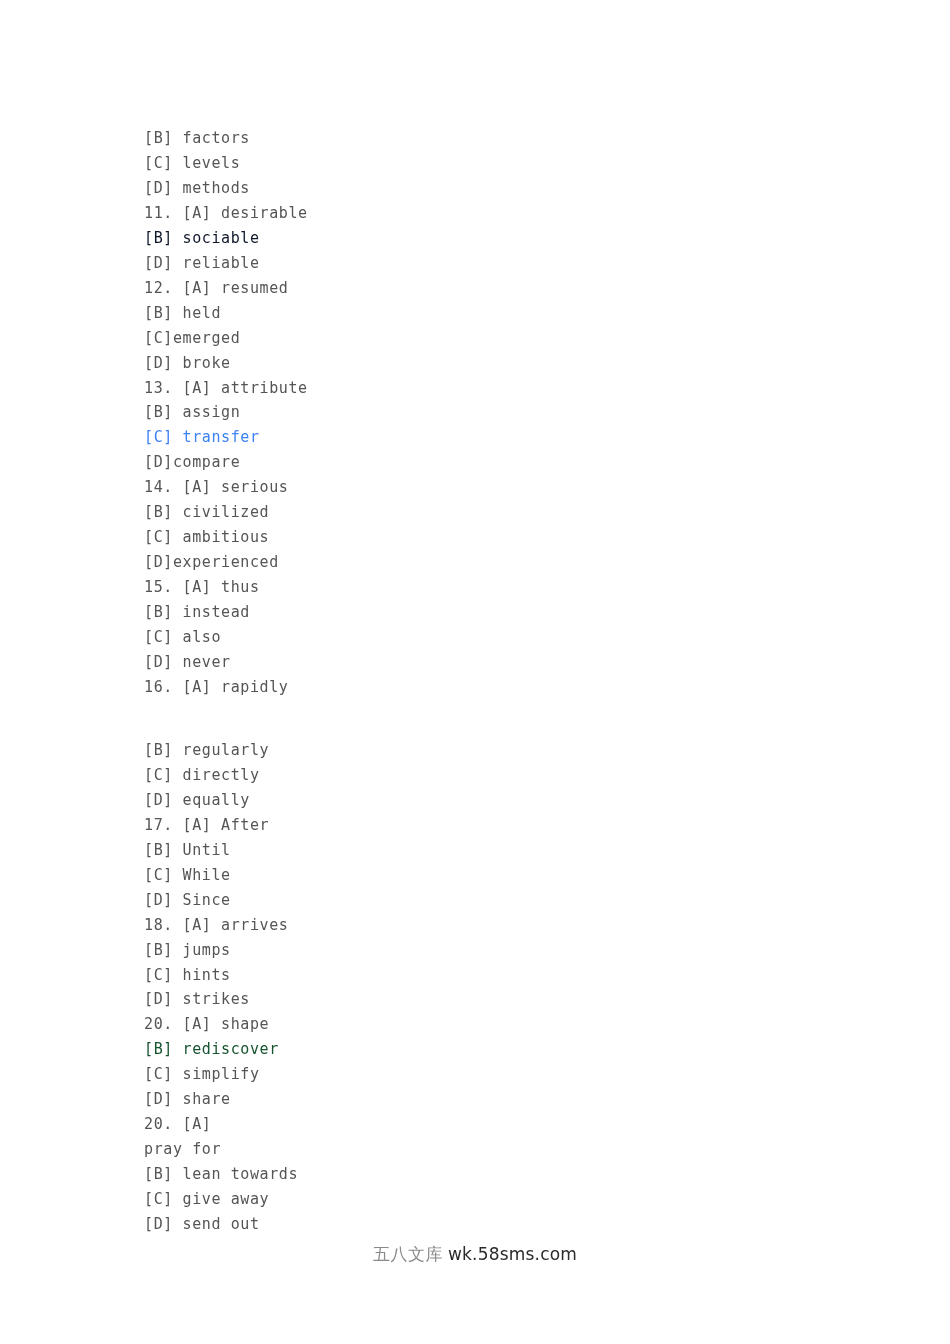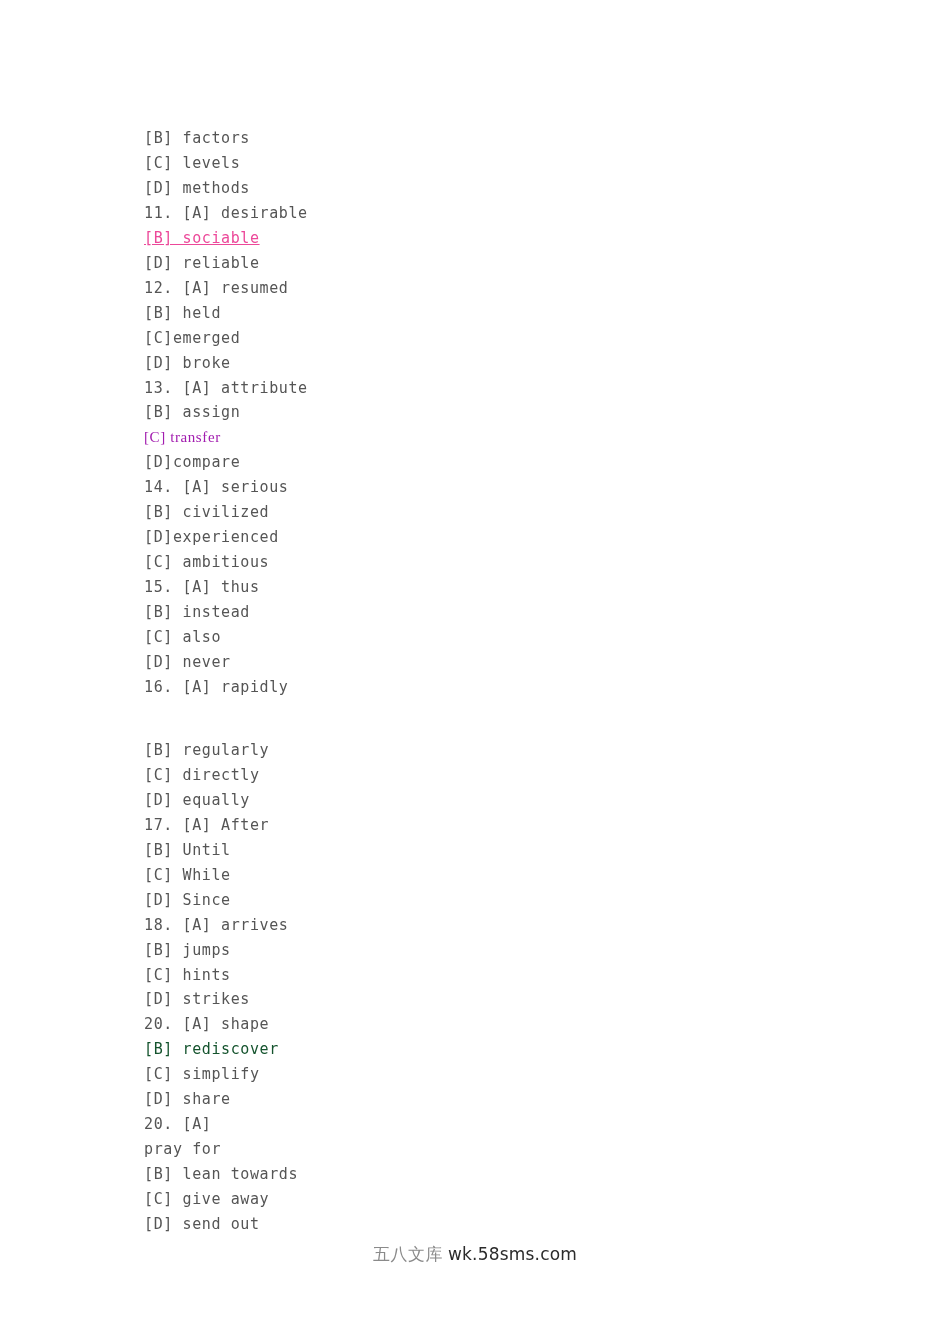--- a/index.html
+++ b/index.html
@@ -66,34 +66,34 @@
 </head>
 <body style="background: rgb(255, 255, 255);">
 
 <div id="page">
 
   <div id="options-list">
       <div class="option-line" style="color: rgb(85, 85, 85);">[B] factors</div>
       <div class="option-line" style="color: rgb(85, 85, 85);">[C] levels</div>
       <div class="option-line" style="color: rgb(85, 85, 85);">[D] methods</div>
       <div class="option-line" style="color: rgb(85, 85, 85);">11. [A] desirable</div>
-      <div class="option-line" style="color: #ec4899; text-decoration: underline;">[B] sociable</div>
+      <div class="option-line" style="color: #0f172a;">[B] sociable</div>
       <div class="option-line" style="color: rgb(85, 85, 85);">[D] reliable</div>
       <div class="option-line" style="color: rgb(85, 85, 85);">12. [A] resumed</div>
       <div class="option-line" style="color: rgb(85, 85, 85);">[B] held</div>
       <div class="option-line" style="color: rgb(85, 85, 85);">[C]emerged</div>
       <div class="option-line" style="color: rgb(85, 85, 85);">[D] broke</div>
       <div class="option-line" style="color: rgb(85, 85, 85);">13. [A] attribute</div>
       <div class="option-line" style="color: rgb(85, 85, 85);">[B] assign</div>
-      <div class="option-line" style="color: #a21caf; font-family: Liberation Serif, serif;">[C] transfer</div>
+      <div class="option-line" style="color: #3b82f6;">[C] transfer</div>
       <div class="option-line" style="color: rgb(85, 85, 85);">[D]compare</div>
       <div class="option-line" style="color: rgb(85, 85, 85);">14. [A] serious</div>
       <div class="option-line" style="color: rgb(85, 85, 85);">[B] civilized</div>
+      <div class="option-line" style="color: rgb(85, 85, 85);">[C] ambitious</div>
       <div class="option-line" style="color: rgb(85, 85, 85);">[D]experienced</div>
-      <div class="option-line" style="color: rgb(85, 85, 85);">[C] ambitious</div>
       <div class="option-line" style="color: rgb(85, 85, 85);">15. [A] thus</div>
       <div class="option-line" style="color: rgb(85, 85, 85);">[B] instead</div>
       <div class="option-line" style="color: rgb(85, 85, 85);">[C] also</div>
       <div class="option-line" style="color: rgb(85, 85, 85);">[D] never</div>
       <div class="option-line" style="color: rgb(85, 85, 85);">16. [A] rapidly</div>
       <div class="option-line" style="color: rgb(85, 85, 85); margin-top: 38px;">[B] regularly</div>
       <div class="option-line" style="color: rgb(85, 85, 85);">[C] directly</div>
       <div class="option-line" style="color: rgb(85, 85, 85);">[D] equally</div>
       <div class="option-line" style="color: rgb(85, 85, 85);">17. [A] After</div>
       <div class="option-line" style="color: rgb(85, 85, 85);">[B] Until</div>

